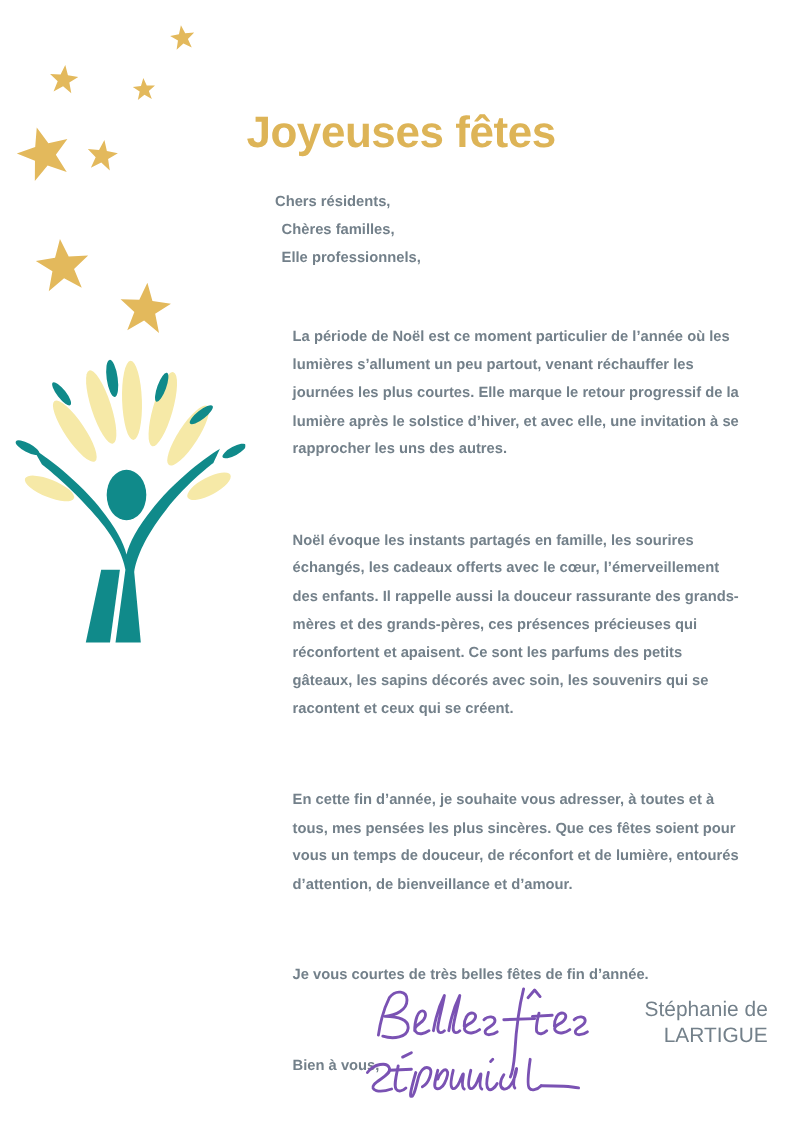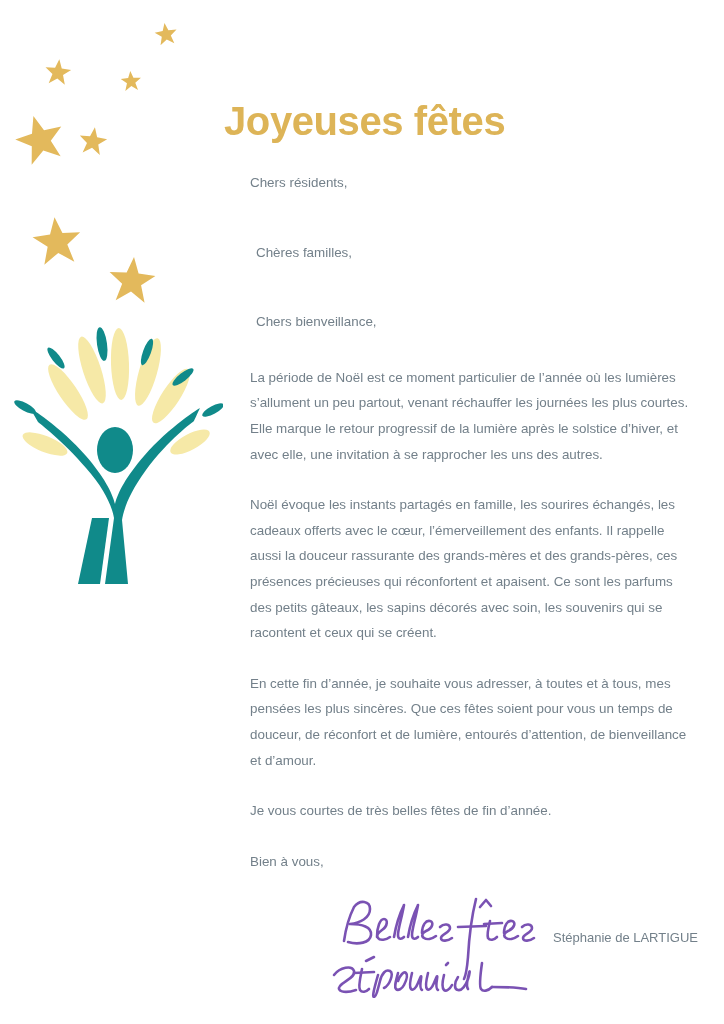--- a/index.html
+++ b/index.html
@@ -55,30 +55,30 @@
 
   
   .letter {
     position: absolute;
     left: 250px;
     top: 170px;
     width: 442px;
     color: #73808a;
     font-size: 13.4px;
     line-height: 25.6px;
+    font-weight: bold;
   }
   .greeting-line {
     white-space: nowrap;
   }
   .greeting-line.indent {
     padding-left: 6px;
-    margin-top: 44px;
   }
   .para {
-    margin: 0;
+    margin: 16px;
   }
   .gap-lg { height: 30px; }
   .gap-md { height: 25px; }
 
   
   .signature-block {
     position: absolute;
     left: 330px;
     top: 893px;
     width: 368px;
@@ -91,23 +91,22 @@
     width: 210px;
     height: 105px;
   }
   .signer {
     position: absolute;
     right: 0;
     top: 14px;
     width: 190px;
     text-align: right;
     color: #73808a;
-    font-size: 13px;
+    font-size: 19px;
     line-height: 23px;
-    margin-top: 19px;
   }
 </style>
 </head>
 <body>
 
 <div class="page">
 
   <div class="stars-layer">
     <svg class="star" style="left:154px; top:22px; width:24px; height:24px; transform:rotate(-8deg);" viewBox="0 0 100 100" aria-hidden="true">
       <polygon points="50,4 62,36 96,38 69,59 79,93 50,73 21,93 31,59 4,38 38,36" fill="#e3b95c"></polygon>
@@ -158,21 +157,21 @@
              L120 262 L97 262 L106 196
              C104 184 96 166 78 146 C56 120 30 100 30 100 Z" fill="#108a8a"></path>
     <path d="M101 196 L92 262 L70 262 L84 196 Z" fill="#108a8a"></path>
   </svg>
 
   <div class="title">Joyeuses fêtes</div>
 
   <div class="letter">
     <div class="greeting-line">Chers résidents,</div>
     <div class="greeting-line indent">Chères familles,</div>
-    <div class="greeting-line indent">Chers bienveillance,</div>
+    <div class="greeting-line indent">Elle professionnels,</div>
 
     <div class="gap-lg"></div>
     <p class="para">La période de Noël est ce moment particulier de l’année où les lumières s’allument un peu partout, venant réchauffer les journées les plus courtes. Elle marque le retour progressif de la lumière après le solstice d’hiver, et avec elle, une invitation à se rapprocher les uns des autres.</p>
 
     <div class="gap-md"></div>
     <p class="para">Noël évoque les instants partagés en famille, les sourires échangés, les cadeaux offerts avec le cœur, l’émerveillement des enfants. Il rappelle aussi la douceur rassurante des grands-mères et des grands-pères, ces présences précieuses qui réconfortent et apaisent. Ce sont les parfums des petits gâteaux, les sapins décorés avec soin, les souvenirs qui se racontent et ceux qui se créent.</p>
 
     <div class="gap-md"></div>
     <p class="para">En cette fin d’année, je souhaite vous adresser, à toutes et à tous, mes pensées les plus sincères. Que ces fêtes soient pour vous un temps de douceur, de réconfort et de lumière, entourés d’attention, de bienveillance et d’amour.</p>
 

